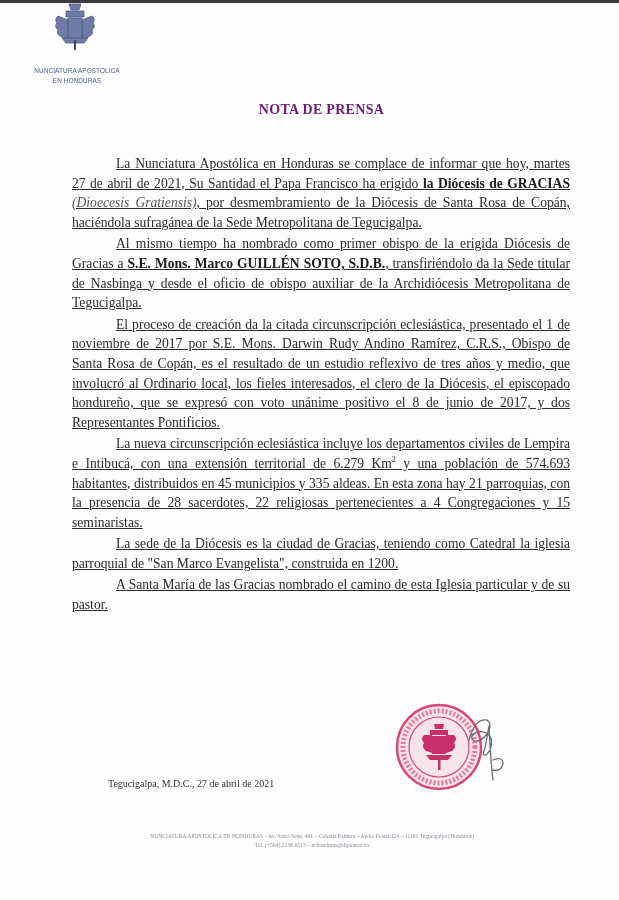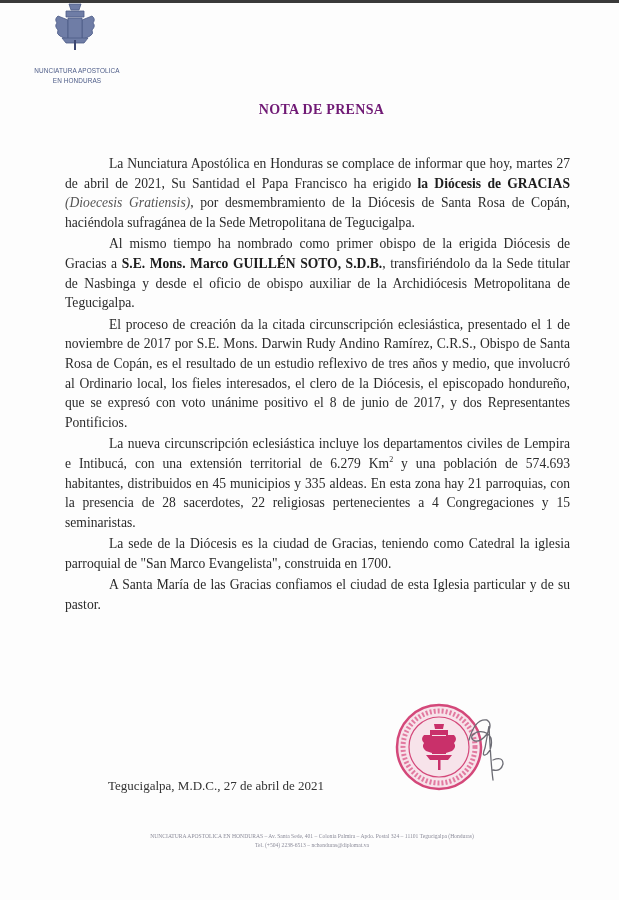--- a/index.html
+++ b/index.html
@@ -18,30 +18,30 @@
     font-size: 6.4px; color: #4b5a86; text-align: center; line-height: 10px; letter-spacing: 0.1px;
   }
   .title {
     position: absolute; top: 102px; left: 0; width: 619px; text-align: center;
     font-weight: bold; font-size: 14px; letter-spacing: 0.3px; color: #701a75; padding-left: 12px;
   }
   .body {
     position: absolute; left: 62px; top: 154px; width: 508px;
     font-size: 13.6px; line-height: 19.6px; text-align: justify;
   }
-  .body p { margin: 0 0 2px 3px; text-indent: 44px; }
+  .body p { margin: 0 0 2px 10px; text-indent: 44px; text-decoration: underline; }
   .body b { color: #1d1d1d; }
   .body i { color: #555; }
   sup { font-size: 8px; line-height: 0; }
   .seal {
     position: absolute; left: 394px; top: 702px; width: 90px; height: 90px;
   }
   .signature { position: absolute; left: 455px; top: 710px; width: 60px; height: 80px; }
   .dateline {
-    position: absolute; left: 108px; top: 778px; font-size: 13px; color: #333;
+    position: absolute; left: 108px; top: 778px; font-size: 10px; color: #333;
   }
   .footer {
     position: absolute; left: 62px; top: 832px; width: 500px; text-align: center;
     font-size: 5.6px; line-height: 9px; color: #8c8c9a;
   }
 </style>
 </head>
 <body>
 
 <div class="top-edge"></div>
@@ -64,22 +64,22 @@
   </div>
 </div>
 
 <div class="title">NOTA DE PRENSA</div>
 
 <div class="body">
   <p><span>La Nunciatura Apostólica en Honduras se complace de informar que hoy, martes 27 de abril de 2021, Su Santidad el Papa Francisco ha erigido </span><b>la Diócesis de GRACIAS</b> <i>(Dioecesis Gratiensis)</i><span>, por desmembramiento de la Diócesis de Santa Rosa de Copán, haciéndola sufragánea de la Sede Metropolitana de Tegucigalpa.</span></p>
   <p><span>Al mismo tiempo ha nombrado  como primer obispo de la erigida Diócesis de Gracias a </span><b>S.E. Mons. Marco GUILLÉN SOTO, S.D.B.</b><span>, transfiriéndolo da la Sede titular de Nasbinga y desde el oficio de obispo auxiliar de la Archidiócesis Metropolitana de Tegucigalpa.</span></p>
   <p>El proceso de creación da la citada circunscripción eclesiástica, presentado el 1 de noviembre de 2017 por S.E. Mons. Darwin Rudy Andino Ramírez, C.R.S., Obispo de Santa Rosa de Copán, es el resultado de un estudio reflexivo de tres años y medio, que involucró al Ordinario local, los fieles interesados, el clero de la Diócesis, el episcopado hondureño, que se expresó con voto unánime positivo el 8 de junio de 2017, y dos Representantes Pontificios.</p>
   <p><span>La nueva circunscripción eclesiástica incluye los departamentos civiles de Lempira e Intibucá, con una extensión territorial de 6.279 Km</span><sup>2</sup><span> y una población de 574.693 habitantes, distribuidos en 45 municipios y 335 aldeas. En esta zona hay 21 parroquias, con la presencia de 28 sacerdotes, 22 religiosas pertenecientes a 4 Congregaciones y 15 seminaristas.</span></p>
-  <p>La sede de la Diócesis es la ciudad de Gracias, teniendo como Catedral la iglesia parroquial de "San Marco Evangelista", construida en 1700.</p>
-  <p>A Santa María de las Gracias confiamos el ciudad de esta Iglesia particular y de su pastor.</p>
+  <p>La sede de la Diócesis es la ciudad de Gracias, teniendo como Catedral la iglesia parroquial de "San Marco Evangelista", construida en 1200.</p>
+  <p>A Santa María de las Gracias nombrado el camino de esta Iglesia particular y de su pastor.</p>
 </div>
 
 <svg class="seal" viewBox="0 0 90 90">
   <circle cx="45" cy="45" r="42" fill="#f7e3ea" stroke="#d4487a" stroke-width="2.5"></circle>
   <circle cx="45" cy="45" r="30" fill="none" stroke="#d4487a" stroke-width="1.2"></circle>
   <circle cx="45" cy="45" r="36" fill="none" stroke="#e27aa0" stroke-width="5" stroke-dasharray="2 2"></circle>
   <g fill="#c9306a">
     <path d="M40 22 h10 l-1 5 h-8 z"></path>
     <path d="M36 28 h18 v5 h-18 z"></path>
     <path d="M30 33 q-4 4 0 8 q-3 4 2 8 l6 2 v-18 z"></path>

